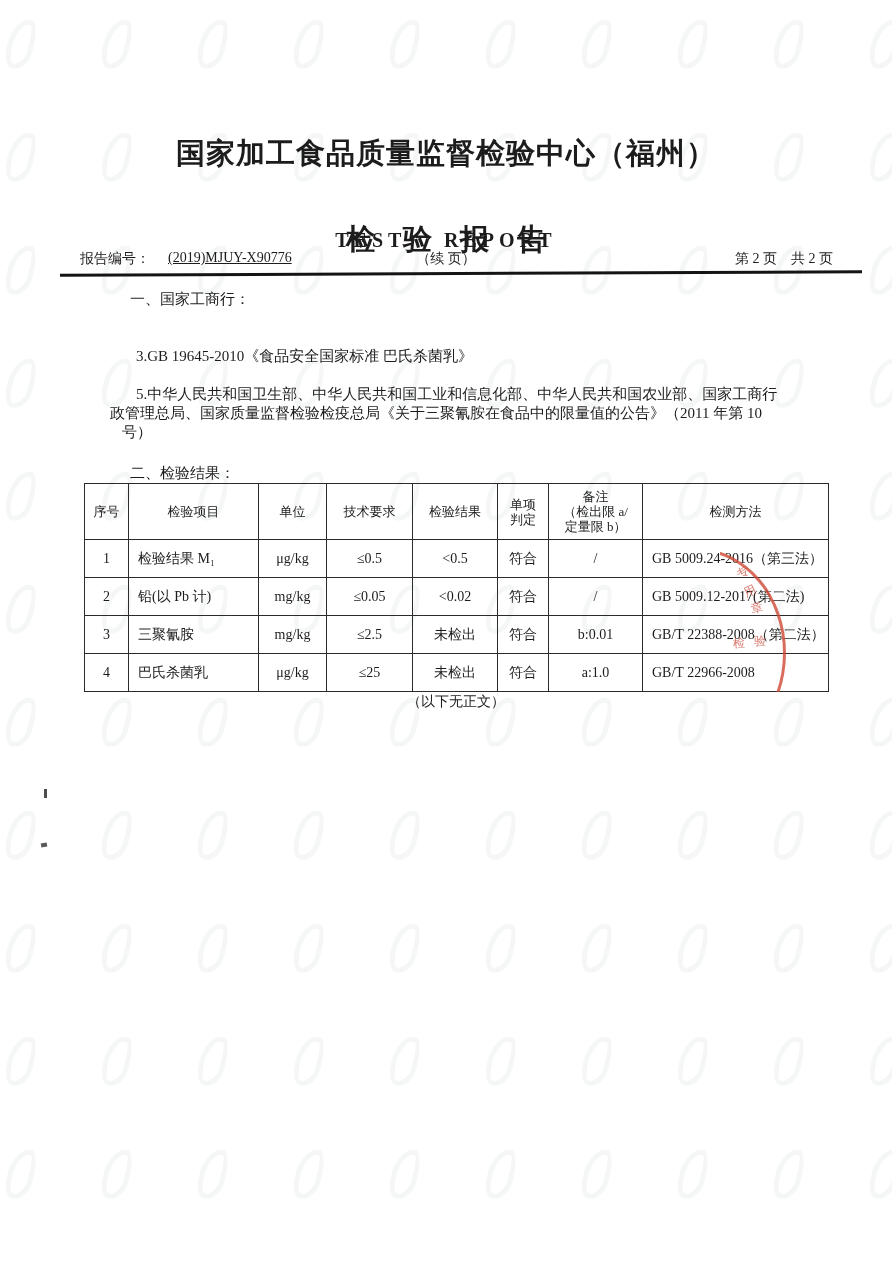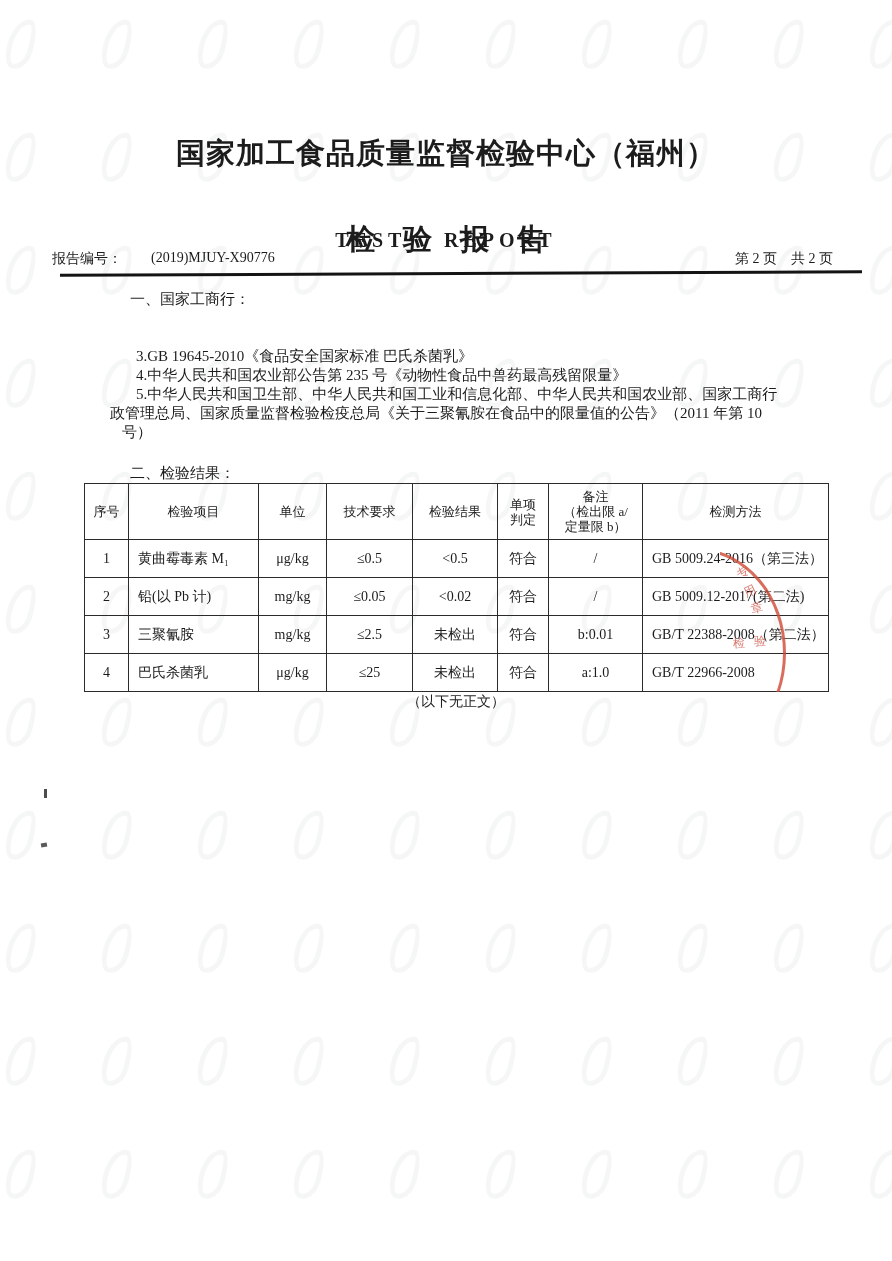--- a/index.html
+++ b/index.html
@@ -25,22 +25,22 @@
   .org-cn  { left:0; top:134px; width:100%; text-align:center;
              font-size:29px; font-weight:bold; letter-spacing:1px; }
   .org-en  { left:0; top:170px; width:100%; text-align:center;
              font-size:15px; font-weight:bold; }
   .doc-cn  { left:0; top:194px; width:100%; text-align:center;
              font-size:29px; font-weight:bold; letter-spacing:28px; text-indent:28px;margin-top:26px; }
   .doc-en  { left:0; top:229px; width:100%; text-align:center;
              font-size:20px; font-weight:bold; letter-spacing:5px; word-spacing:28px; }
 
   .meta { top:250px; font-size:14px; }
-  .meta-label { left:52px;font-family:Liberation Mono, monospace; }
-  .meta-no { left:151px; }
+  .meta-label { left:80px;font-family:Liberation Mono, monospace; }
+  .meta-no { left:168px;text-decoration:underline; }
   .meta-cont { left:0; width:100%; text-align:center; }
   .meta-page { left:735px; }
 
   .rule { left:60px; top:272px; width:802px; height:3px; background:#141414;
           transform:rotate(-0.25deg); }
 
   
   .bline { font-size:15px; line-height:19px; white-space:nowrap; }
   .bh1  { left:130px; top:290px; }
   .bl0  { left:136px; top:309px; }
@@ -200,27 +200,27 @@
       <span class="wm" style="left: 776px; top: 1148px;"></span>
       <span class="wm" style="left: 872px; top: 1148px;"></span>
     </div>
 
   <div class="abs org-cn">国家加工食品质量监督检验中心（福州）</div>
   <div class="abs doc-cn">检验报告</div>
   <div class="abs doc-en">TEST REPORT</div>
 
   <div class="abs meta meta-label">报告编号：</div>
   <div class="abs meta meta-no">(2019)MJUY-X90776</div>
+  <div class="abs meta meta-cont">（续 页）</div>
   <div class="abs meta meta-page">第 2 页　共 2 页</div>
 
   <div class="abs rule"></div>
 
   <div class="abs bline bh1">一、国家工商行：</div>
   <div class="abs bline bl2">3.GB 19645-2010《食品安全国家标准 巴氏杀菌乳》</div>
-  <div class="abs bline bl3">4.中华人民共和国农业部公告第 235 号《动物性食品中兽药最高残留限量》</div>
   <div class="abs bline bl4">5.中华人民共和国卫生部、中华人民共和国工业和信息化部、中华人民共和国农业部、国家工商行</div>
   <div class="abs bline bl5">政管理总局、国家质量监督检验检疫总局《关于三聚氰胺在食品中的限量值的公告》（2011 年第 10</div>
   <div class="abs bline bl6">号）</div>
   <div class="abs bline bh2">二、检验结果：</div>
 
   <div class="abs tbl-wrap">
     <table>
       <colgroup>
         <col style="width:44px">
           <col style="width:130px">
@@ -240,21 +240,21 @@
         <th>检验结果</th>
         <th>单项
 判定</th>
         <th>备注
 （检出限 a/
 定量限 b）</th>
         <th>检测方法</th>
       </tr>
       <tr>
         <td>1</td>
-        <td class="c-item">黄曲霉毒素 M₁</td>
+        <td class="c-item">检验结果 M₁</td>
         <td>μg/kg</td>
         <td>≤0.5</td>
         <td>&lt;0.5</td>
         <td>符合</td>
         <td>/</td>
         <td class="c-method">GB 5009.24-2016（第三法）</td>
       </tr>
       <tr>
         <td>2</td>
         <td class="c-item">铅(以 Pb 计)</td>

